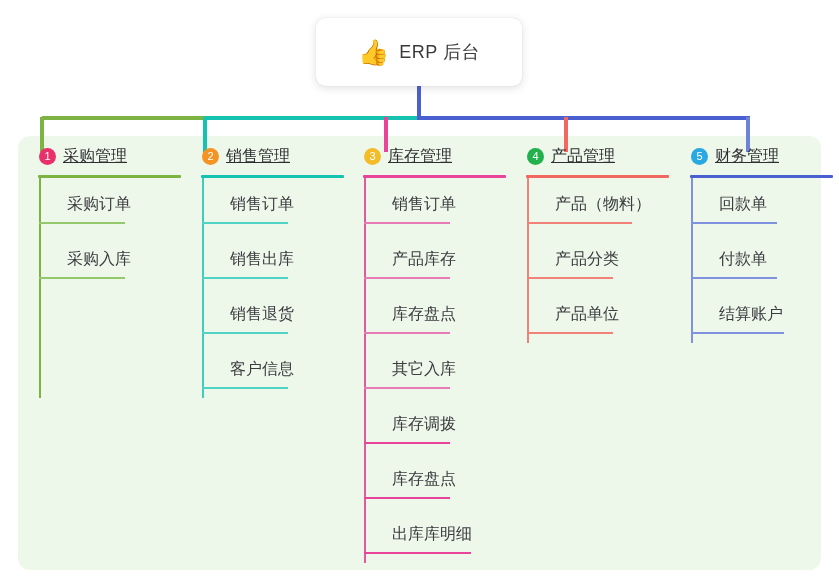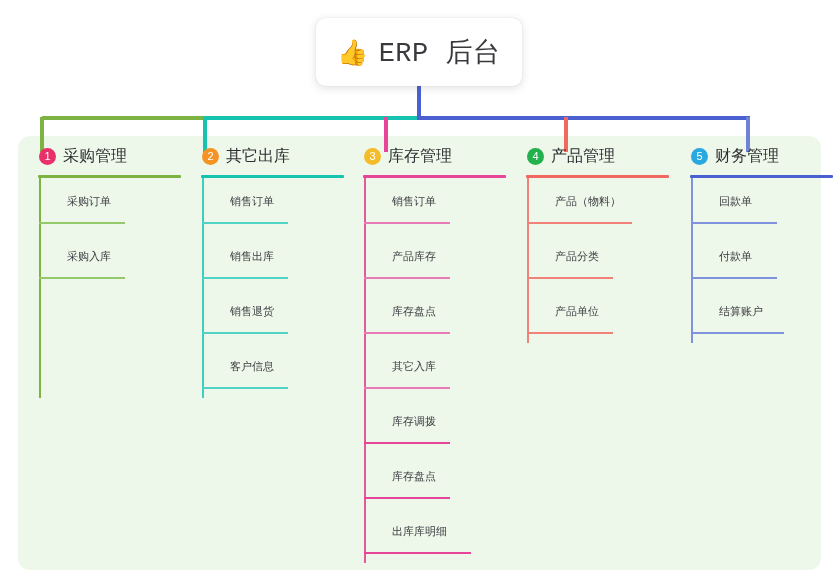--- a/index.html
+++ b/index.html
@@ -36,25 +36,24 @@
     align-items: center;
     justify-content: center;
     gap: 10px;
     z-index: 5;
   }
   #root-card .root-emoji {
     font-size: 25px;
     line-height: 1;
   }
   #root-card .root-label {
-    font-size: 27px;
+    font-size: 18px;
     color: #3a3a3e;
     letter-spacing: 0.5px;
     white-space: nowrap;
-    font-family: Liberation Mono, monospace;
   }
 
   
   #connectors {
     position: absolute;
     left: 0; top: 0;
     width: 839px;
     height: 588px;
     z-index: 2;
     pointer-events: none;
@@ -103,20 +102,21 @@
     line-height: 17px;
     text-align: center;
     flex: 0 0 auto;
     margin-right: 7px;
     font-family: "Liberation Sans", sans-serif;
   }
   .col-title {
     font-size: 16px;
     color: #2f2f33;
     white-space: nowrap;
+    text-decoration: underline;
   }
   .col-rule {
     position: absolute;
     left: 2px;
     top: 39px;
     width: 143px;
     height: 3px;
     border-radius: 1px;
   }
   .col-spine {
@@ -134,21 +134,21 @@
   }
   .sub-item {
     position: relative;
     height: 55px;
     box-sizing: border-box;
   }
   .sub-label {
     position: absolute;
     left: 31px;
     top: 16px;
-    font-size: 11px;
+    font-size: 16px;
     color: #3b3b40;
     white-space: nowrap;
   }
   .sub-rule {
     position: absolute;
     left: 3px;
     top: 44px;
     width: 86px;
     height: 2px;
   }
@@ -197,21 +197,21 @@
         <div class="sub-item">
           <span class="sub-label">采购入库</span>
           <span class="sub-rule" style="background:#93c96a"></span>
         </div>
       </div>
     </div>
 
     <div class="column" style="left:199px">
       <div class="col-head">
         <span class="col-badge" style="background: rgb(243, 148, 36);">2</span>
-        <span class="col-title">其它出库</span>
+        <span class="col-title">销售管理</span>
       </div>
       <div class="col-rule" style="background:#16c2b0"></div>
       <div class="col-spine" style="background:#3ccfc0;height:220px"></div>
       <div class="sub-list">
         <div class="sub-item">
           <span class="sub-label">销售订单</span>
           <span class="sub-rule" style="background:#4fd3c4"></span>
         </div>
         <div class="sub-item">
           <span class="sub-label">销售出库</span>

